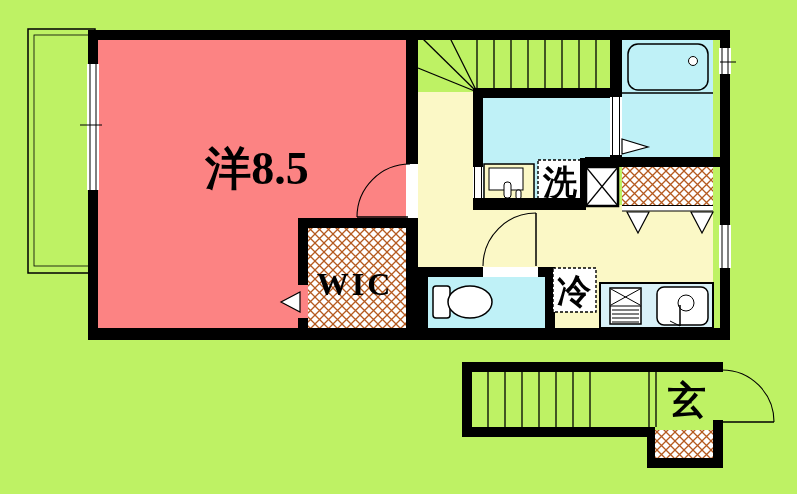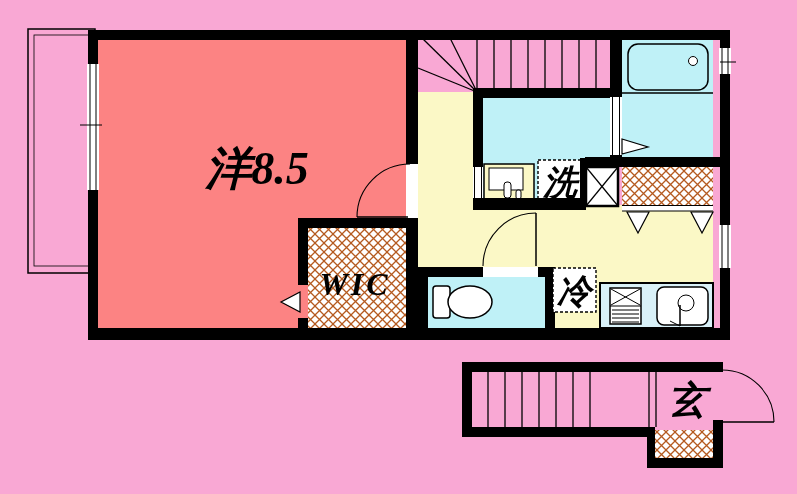--- a/index.html
+++ b/index.html
@@ -1,16 +1,16 @@
 <!DOCTYPE html>
 <html><head>
 <meta charset="utf-8">
 <style>
   html,body{margin:0;padding:0;background:#fff;}
-  #plan-wrap{position:relative;width:797px;height:494px;background:#f9a8d4;overflow:hidden;font-style:italic;}
+  #plan-wrap{position:relative;width:797px;height:494px;background:#bef264;overflow:hidden;}
   svg{position:absolute;left:0;top:0;}
   .wall{fill:#000;}
   .floor-pink{fill:#fc8383;}
   .floor-yellow{fill:#fbf8c6;}
   .floor-cyan{fill:#bff1f7;}
   .floor-kitchen{fill:#d9f1f8;}
   .gap{fill:#ffffff;}
   .ln{stroke:#000;fill:none;}
   .fixt{fill:#ffffff;stroke:#000;}
   .tri{fill:#ffffff;stroke:#000;stroke-width:1.2;}

